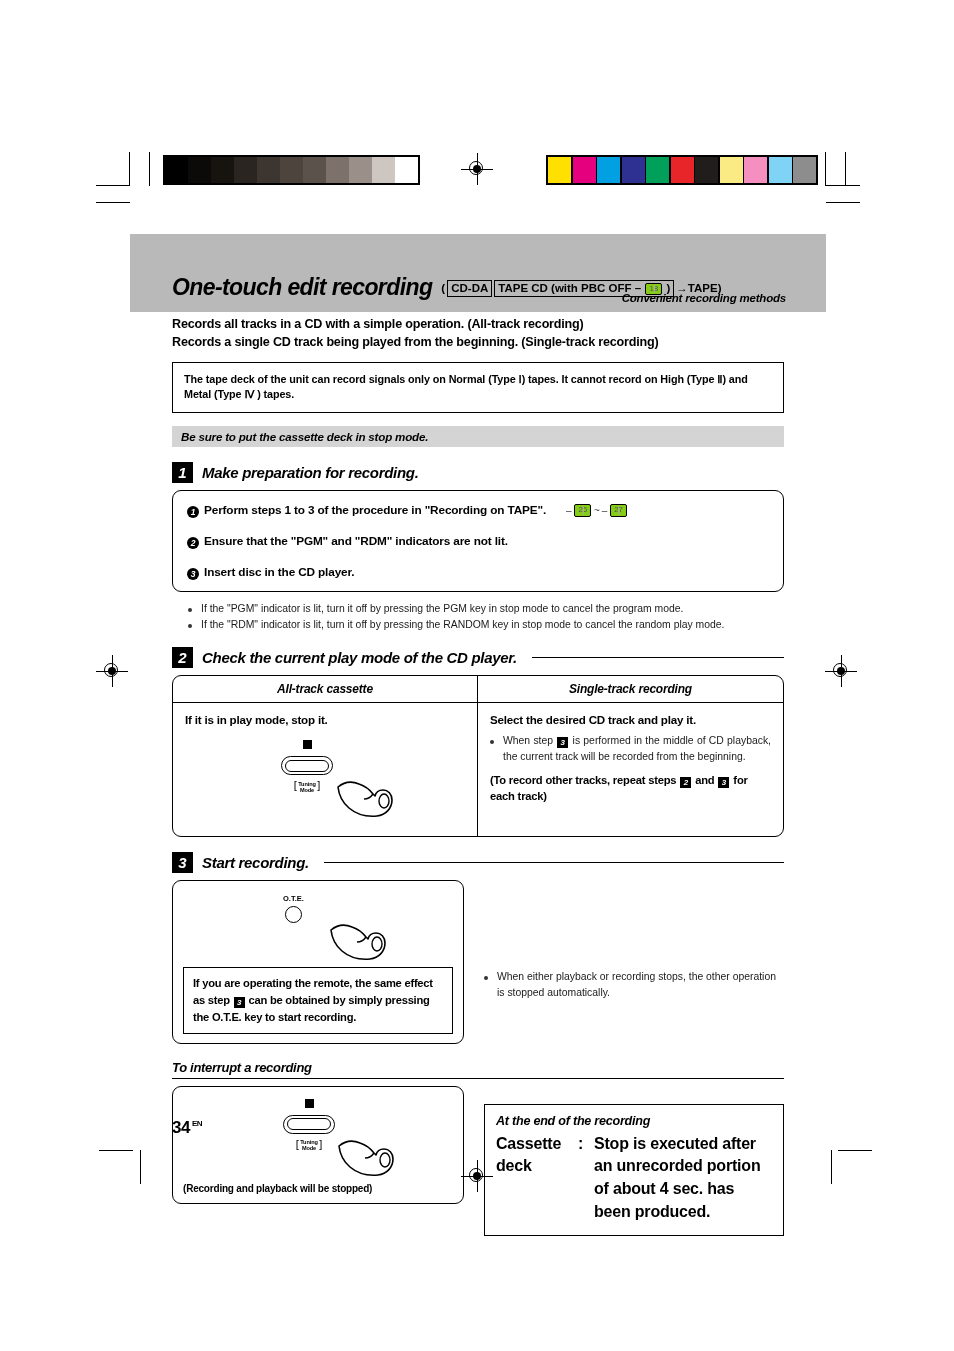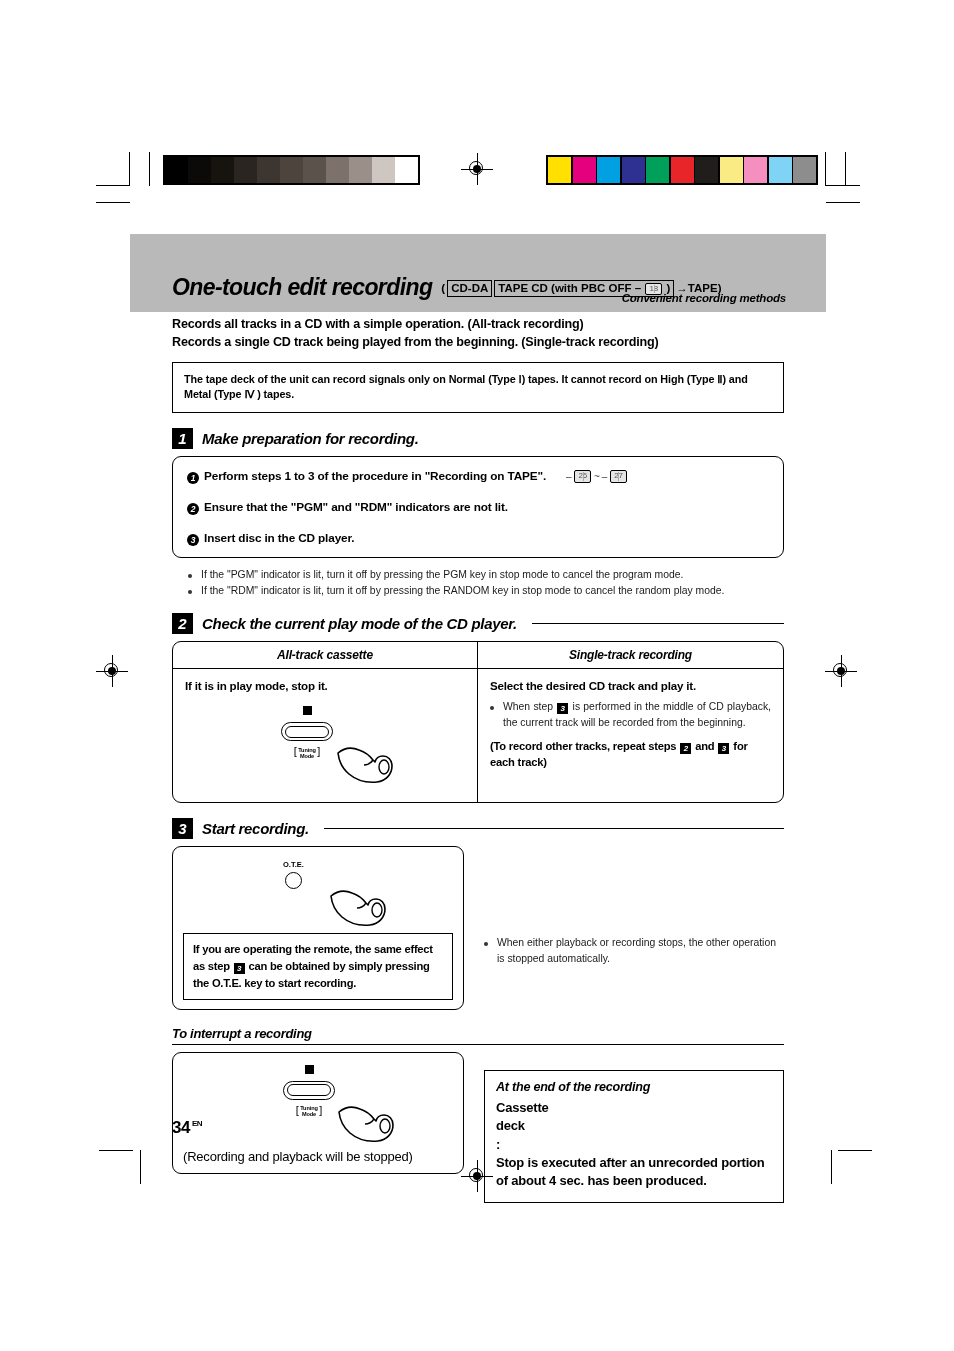--- a/index.html
+++ b/index.html
@@ -107,21 +107,21 @@
   }
   .pageref {
     display: inline-block;
     border: 1px solid #000;
     border-radius: 2px;
     font-size: 8px;
     font-weight: normal;
     padding: 0px 3px 0px 3px;
     line-height: 1.3;
     position: relative;
-    background: #e5e5e5;
+    background: #84cc16;
     color: #555;
     margin: 0 1px;
     vertical-align: middle;
   }
   .pageref::before {
     content: "";
     position: absolute;
     left: 50%; top: 1px; bottom: 1px;
     width: 1px; background: #aaa;
   }
@@ -375,44 +375,43 @@
     margin-top: 16px;
     font-size: 13px;
     font-weight: bold;
     font-style: italic;
     letter-spacing: -0.3px;
     border-bottom: 1.4px solid #000;
     padding-bottom: 3px;
   }
 
   .interrupt-caption {
-    font-size: 13px;
-    font-weight: normal;
+    font-size: 10px;
+    font-weight: bold;
     letter-spacing: -0.2px;
     padding: 0 0 9px 10px;
   }
 
   .end-box {
     border: 1.3px solid #000;
     padding: 9px 11px 11px 11px;
   }
   .end-title {
     font-size: 12.6px;
     font-weight: bold;
     font-style: italic;
     letter-spacing: -0.25px;
     margin-bottom: 5px;
   }
   .end-row {
     display: flex;
-    font-size: 13px;
+    font-size: 16px;
     font-weight: bold;
     line-height: 1.42;
     letter-spacing: -0.2px;
-    flex-direction: column;
   }
   .end-row .lbl { flex: 0 0 auto; width: 82px; }
   .end-row .col { flex: 0 0 auto; width: 16px; }
   .end-row .val { flex: 1 1 auto; }
 
   .folio {
     position: absolute;
     left: 172px; top: 1118px;
     font-size: 17px;
     font-weight: bold;
@@ -513,20 +512,21 @@
 
   <div class="title-rule"></div>
 
   <div class="lead">
     <div>Records all tracks in a CD with a simple operation. (All-track recording)</div>
     <div>Records a single CD track being played from the beginning. (Single-track recording)</div>
   </div>
 
   <div class="tape-note">The tape deck of the unit can record signals only on Normal (Type Ⅰ) tapes. It cannot record on High (Type Ⅱ) and Metal (Type Ⅳ ) tapes.</div>
 
+  <div class="stopmode-bar">Be sure to put the cassette deck in stop mode.</div>
 
   <div class="step-head">
     <div class="step-num">1</div>
     <div class="step-title">Make preparation for recording.</div>
   </div>
   <div class="panel">
     <div class="substeps">
       <div class="substep">
         <span class="cnum">1</span>
         <span>Perform steps 1 to 3 of the procedure in "Recording on TAPE".</span>

